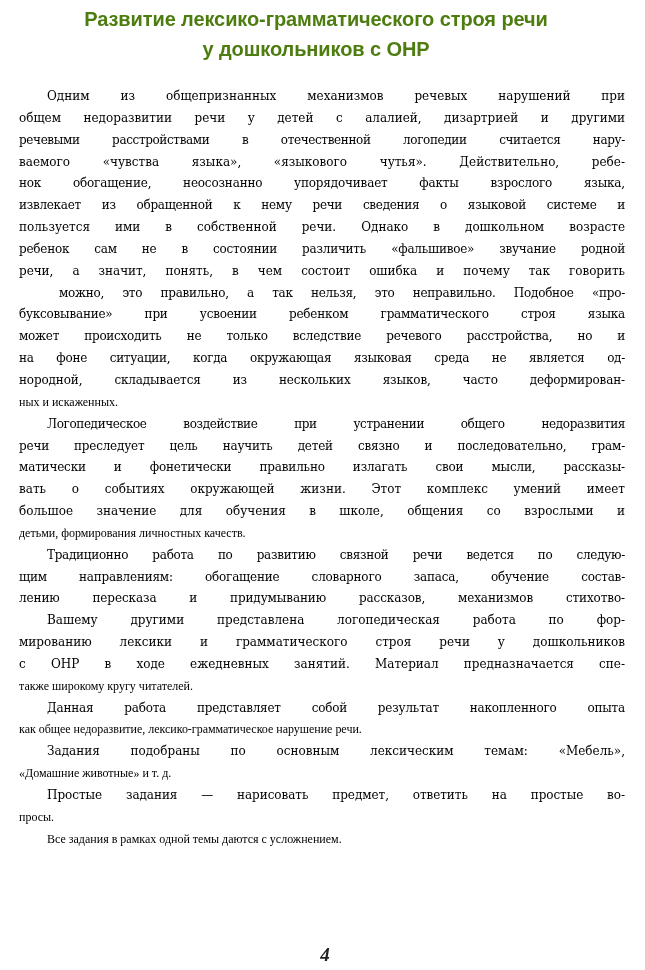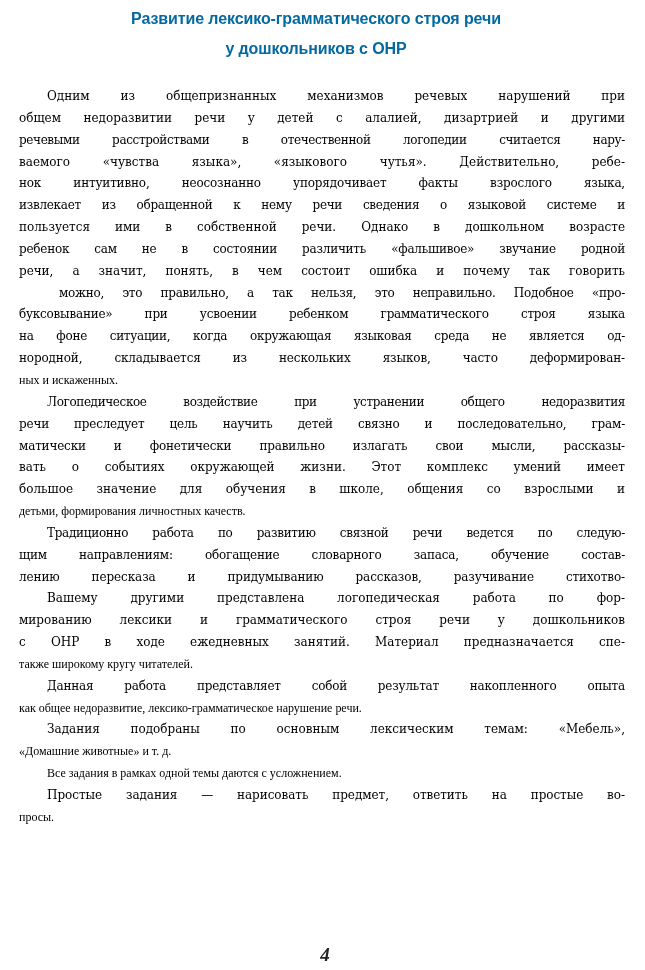--- a/index.html
+++ b/index.html
@@ -16,23 +16,23 @@
     }
     .page-title {
       position: absolute;
       left: 0;
       top: 4px;
       width: 632px;
       margin: 0;
       text-align: center;
       font-family: "Liberation Sans", sans-serif;
       font-weight: bold;
-      font-size: 16px;
+      font-size: 20px;
       line-height: 30px;
-      color: #0369a1;
+      color: #4d7c0f;
       letter-spacing: -0.1px;
     }
     .page-title span { display: block; }
     .body-text {
       position: absolute;
       left: 19px;
       top: 86px;
       width: 606px;
       font-family: "DejaVu Serif", serif;
       font-size: 12px;
@@ -69,67 +69,68 @@
   <span>у дошкольников с ОНР</span>
 </h1>
 
 <div class="body-text">
 
   <div>
     <span class="line indent">Одним из общепризнанных механизмов речевых нарушений при</span>
     <span class="line">общем недоразвитии речи у детей с алалией, дизартрией и другими</span>
     <span class="line" style="letter-spacing: -0.361538px;">речевыми расстройствами в отечественной логопедии считается нару-</span>
     <span class="line">ваемого «чувства языка», «языкового чутья». Действительно, ребе-</span>
-    <span class="line" style="letter-spacing: -0.174561px;">нок интуитивно, неосознанно упорядочивает факты взрослого языка,</span>
+    <span class="line" style="letter-spacing: -0.174561px;">нок обогащение, неосознанно упорядочивает факты взрослого языка,</span>
     <span class="line" style="letter-spacing: -0.280529px;">извлекает из обращенной к нему речи сведения о языковой системе и</span>
     <span class="line">пользуется ими в собственной речи. Однако в дошкольном возрасте</span>
     <span class="line" style="letter-spacing: -0.239014px;">ребенок сам не в состоянии различить «фальшивое» звучание родной</span>
     <span class="line" style="letter-spacing: -0.0440341px;">речи, а значит, понять, в чем состоит ошибка и почему так говорить</span>
     <span class="line" style="letter-spacing: -0.254897px; margin-left: 40px;">можно, это правильно, а так нельзя, это неправильно. Подобное «про-</span>
     <span class="line" style="letter-spacing: -0.229911px;">буксовывание» при усвоении ребенком грамматического строя языка</span>
+    <span class="line" style="letter-spacing: -0.248816px;">может происходить не только вследствие речевого расстройства, но и</span>
     <span class="line" style="letter-spacing: -0.273317px;">на фоне ситуации, когда окружающая языковая среда не является од-</span>
     <span class="line" style="letter-spacing: -0.134277px;">нородной, складывается из нескольких языков, часто деформирован-</span>
     <span class="line last">ных и искаженных.</span>
   </div>
 
   <div>
     <span class="line indent" style="letter-spacing: -0.372695px;">Логопедическое воздействие при устранении общего недоразвития</span>
     <span class="line" style="letter-spacing: -0.196496px;">речи преследует цель научить детей связно и последовательно, грам-</span>
     <span class="line" style="letter-spacing: -0.176758px;">матически и фонетически правильно излагать свои мысли, рассказы-</span>
     <span class="line">вать о событиях окружающей жизни. Этот комплекс умений имеет</span>
     <span class="line">большое значение для обучения в школе, общения со взрослыми и</span>
     <span class="line last">детьми, формирования личностных качеств.</span>
   </div>
 
   <div>
     <span class="line indent" style="letter-spacing: -0.286794px;">Традиционно работа по развитию связной речи ведется по следую-</span>
     <span class="line" style="letter-spacing: -0.202393px;">щим направлениям: обогащение словарного запаса, обучение состав-</span>
-    <span class="line" style="letter-spacing: -0.105655px;">лению пересказа и придумыванию рассказов, разучивание стихотво-</span>
+    <span class="line" style="letter-spacing: -0.105655px;">лению пересказа и придумыванию рассказов, механизмов стихотво-</span>
   </div>
 
   <div>
     <span class="line indent">Вашему другими представлена логопедическая работа по фор-</span>
     <span class="line">мированию лексики и грамматического строя речи у дошкольников</span>
     <span class="line">с ОНР в ходе ежедневных занятий. Материал предназначается спе-</span>
     <span class="line last">также широкому кругу читателей.</span>
   </div>
 
   <div>
     <span class="line indent" style="letter-spacing: -0.209785px;">Данная работа представляет собой результат накопленного опыта</span>
     <span class="line last" style="letter-spacing: -0.0194052px;">как общее недоразвитие, лексико-грамматическое нарушение речи.</span>
   </div>
 
   <div>
     <span class="line indent">Задания подобраны по основным лексическим темам: «Мебель»,</span>
     <span class="line last">«Домашние животные» и т. д.</span>
   </div>
 
   <div>
-    <span class="line indent last">Все задания в рамках одной темы даются с усложнением.</span>
+    <span class="line indent" style="letter-spacing: -0.0514857px;">Простые задания — нарисовать предмет, ответить на простые во-</span>
+    <span class="line last">просы.</span>
   </div>
 
   <div>
-    <span class="line indent" style="letter-spacing: -0.0514857px;">Простые задания — нарисовать предмет, ответить на простые во-</span>
-    <span class="line last">просы.</span>
+    <span class="line indent last">Все задания в рамках одной темы даются с усложнением.</span>
   </div>
 </div>
 
 <div class="page-number">4</div>
 
 </body></html>

